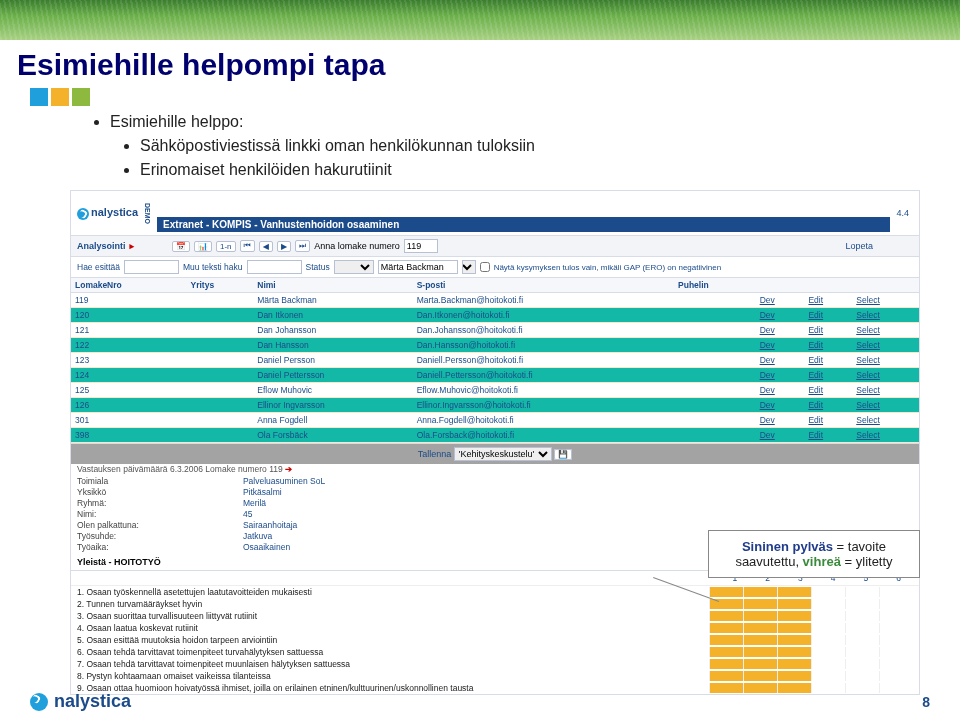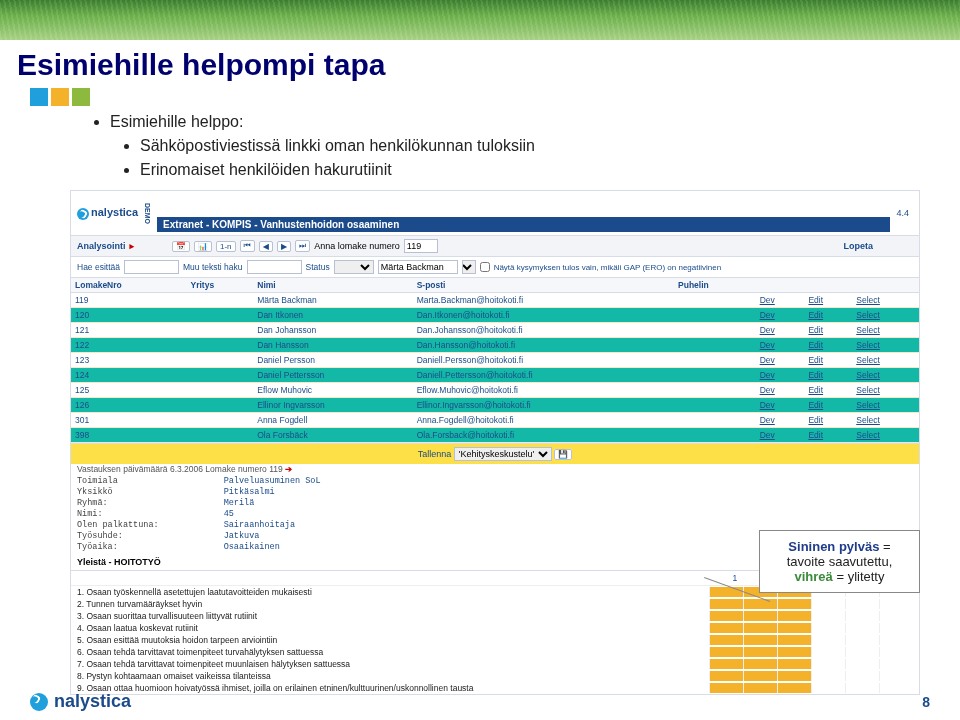--- a/index.html
+++ b/index.html
@@ -19,49 +19,49 @@
   .logo-a { width:12px; height:12px; background:#1fa0dd; border-radius:50%; display:inline-block; vertical-align:middle; margin-right:2px; position:relative; }
   .logo-a::after { content:""; position:absolute; width:6px; height:6px; border:2px solid #fff; border-left:0; border-bottom:0; border-radius:50%; left:2px; top:2px; transform:rotate(30deg); }
   .vert { writing-mode:vertical-rl; font-size:7px; color:#1b4b8a; font-weight:bold; }
   .extranet { flex:1; color:#fff; background:#1b4b8a; font-weight:bold; padding:2px 6px; font-size:10px;margin-top:23px; }
   .ver { color:#1b4b8a; font-size:9px; padding-right:4px; }
   .toolbar { display:flex; align-items:center; gap:4px; padding:3px 6px; background:#f2f4f8; border-bottom:1px solid #d7dce6; font-size:9px; }
   .tb-lbl { color:#1b4b8a; font-weight:bold; }
   .tb-red { color:#c00; font-weight:bold; }
   .btn-sm { border:1px solid #b8c0d4; background:#fff; padding:0 3px; font-size:8px; border-radius:2px; color:#1b4b8a; }
   .input-sm { border:1px solid #b8c0d4; padding:0 2px; font-size:9px; height:14px; }
-  .lopeta { color:#1b4b8a; font-weight:bold; margin-left:auto; padding-right:40px; }
+  .lopeta { color:#1b4b8a; font-weight:normal; margin-left:auto; padding-right:40px; }
   .filters { display:flex; align-items:center; gap:4px; padding:3px 6px; border-bottom:1px solid #d7dce6; font-size:8.5px; color:#1b4b8a; flex-wrap:nowrap; }
   .filters input[type=text] { width:55px; }
   .filters input.wid { width:80px; }
   .filters .wide2 { width:70px; }
   .cb { width:10px; height:10px; }
   table.data { width:100%; border-collapse:collapse; font-size:8.5px; }
   table.data th { text-align:left; color:#1b4b8a; font-weight:bold; padding:2px 4px; border-bottom:1px solid #d7dce6; background:#f6f7fb; }
   table.data td { padding:2px 4px; color:#1b4b8a; border-bottom:1px solid #f6e9c9; }
   table.data tr.odd td { background:#14b8a6; }
   .act { color:#1b4b8a; text-decoration:underline; }
   .pager { text-align:center; padding:3px; font-size:9px; color:#1b4b8a; }
-  .tallenna { text-align:center; padding:3px; background:#fde047; border-top:1px solid #d7dce6; font-size:9px; color:#1b4b8a; }
+  .tallenna { text-align:center; padding:3px; background:#a3a3a3; border-top:1px solid #d7dce6; font-size:9px; color:#1b4b8a; }
   .tallenna select { font-size:9px; border:1px solid #b8c0d4; }
   .kompis { padding:4px 6px 0; font-weight:bold; font-size:10px; }
-  .details { display:flex; gap:65px; padding:2px 6px; font-size:8.5px;font-family:Liberation Mono, monospace; }
+  .details { display:flex; gap:104px; padding:2px 6px; font-size:8.5px; }
   .details .col { display:flex; flex-direction:column; gap:1px; }
   .details .lbl { color:#444; }
   .details .val { color:#1b4b8a; }
   .arrow { color:#c00; font-weight:bold; }
   .yl { padding:3px 6px; font-weight:bold; font-size:9px; }
   .barsec { border-top:1px solid #d7dce6; }
   .bar-hdr { display:flex; justify-content:flex-end; gap:28px; padding:2px 18px 2px 6px; font-size:8.5px; color:#1b4b8a; border-bottom:1px solid #eee; }
   .bar-row { display:flex; align-items:center; gap:6px; padding:1px 6px; font-size:8.5px; }
   .bar-row .q { flex:1; color:#222; }
   .bar-cells { display:flex; gap:0; }
   .bar-cell { width:34px; height:10px; border-left:1px solid #eee; position:relative; }
   .fill { height:10px; background:#f3b22a; }
-  .callout { position:absolute; right:40px; top:530px; width:161px; border:1px solid #888; background:#fff; padding:8px; font-size:13px; text-align:center; color:#222; z-index:5; }
+  .callout { position:absolute; right:40px; top:530px; width:212px; border:1px solid #888; background:#fff; padding:8px; font-size:13px; text-align:center; color:#222; z-index:5; }
   .callout .b { color:#1f3b8a; font-weight:bold; }
   .callout .g { color:#3b8a3b; font-weight:bold; }
   .callout::before { content:""; position:absolute; left:-60px; top:70px; width:70px; height:1px; background:#888; transform:rotate(20deg); transform-origin:right; }
   .footer { position:absolute; bottom:8px; left:30px; right:30px; display:flex; align-items:center; justify-content:space-between; }
   .foot-logo { display:flex; align-items:center; gap:4px; color:#1b4b8a; font-weight:bold; font-size:18px; }
   .foot-logo .logo-a { width:18px; height:18px; }
   .pgnum { color:#1b4b8a; font-weight:bold; font-size:14px; }
 </style>
 </head>
 <body>

